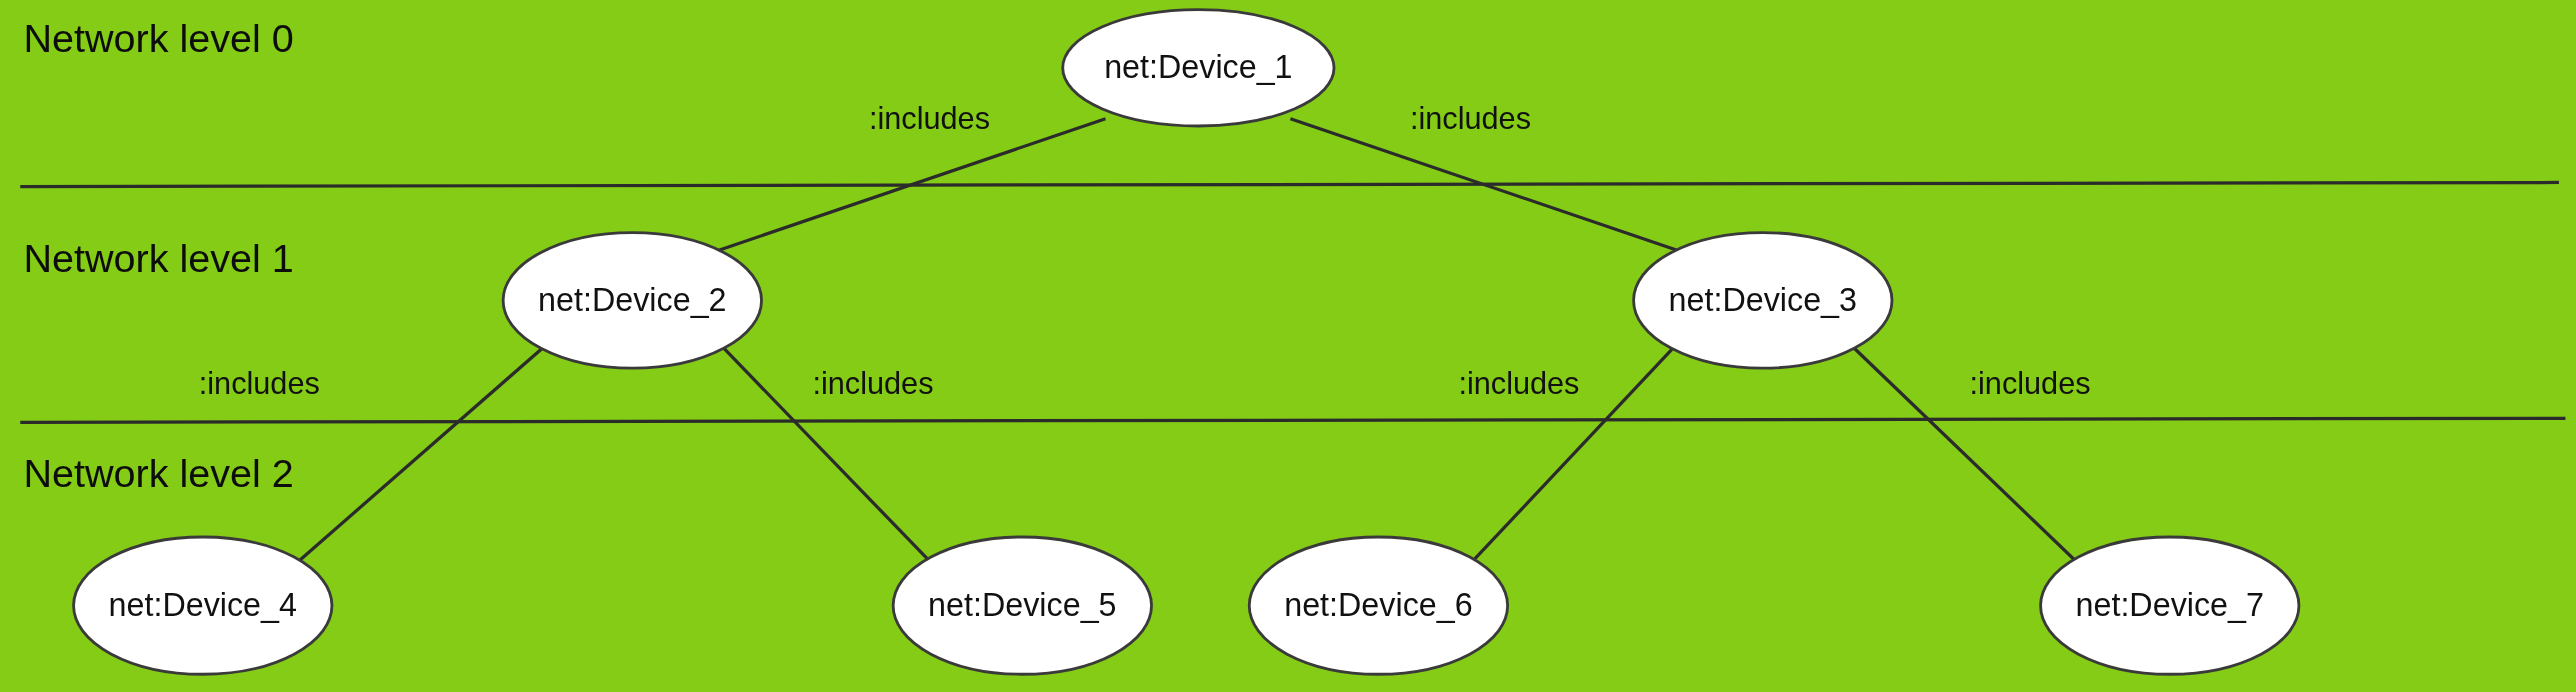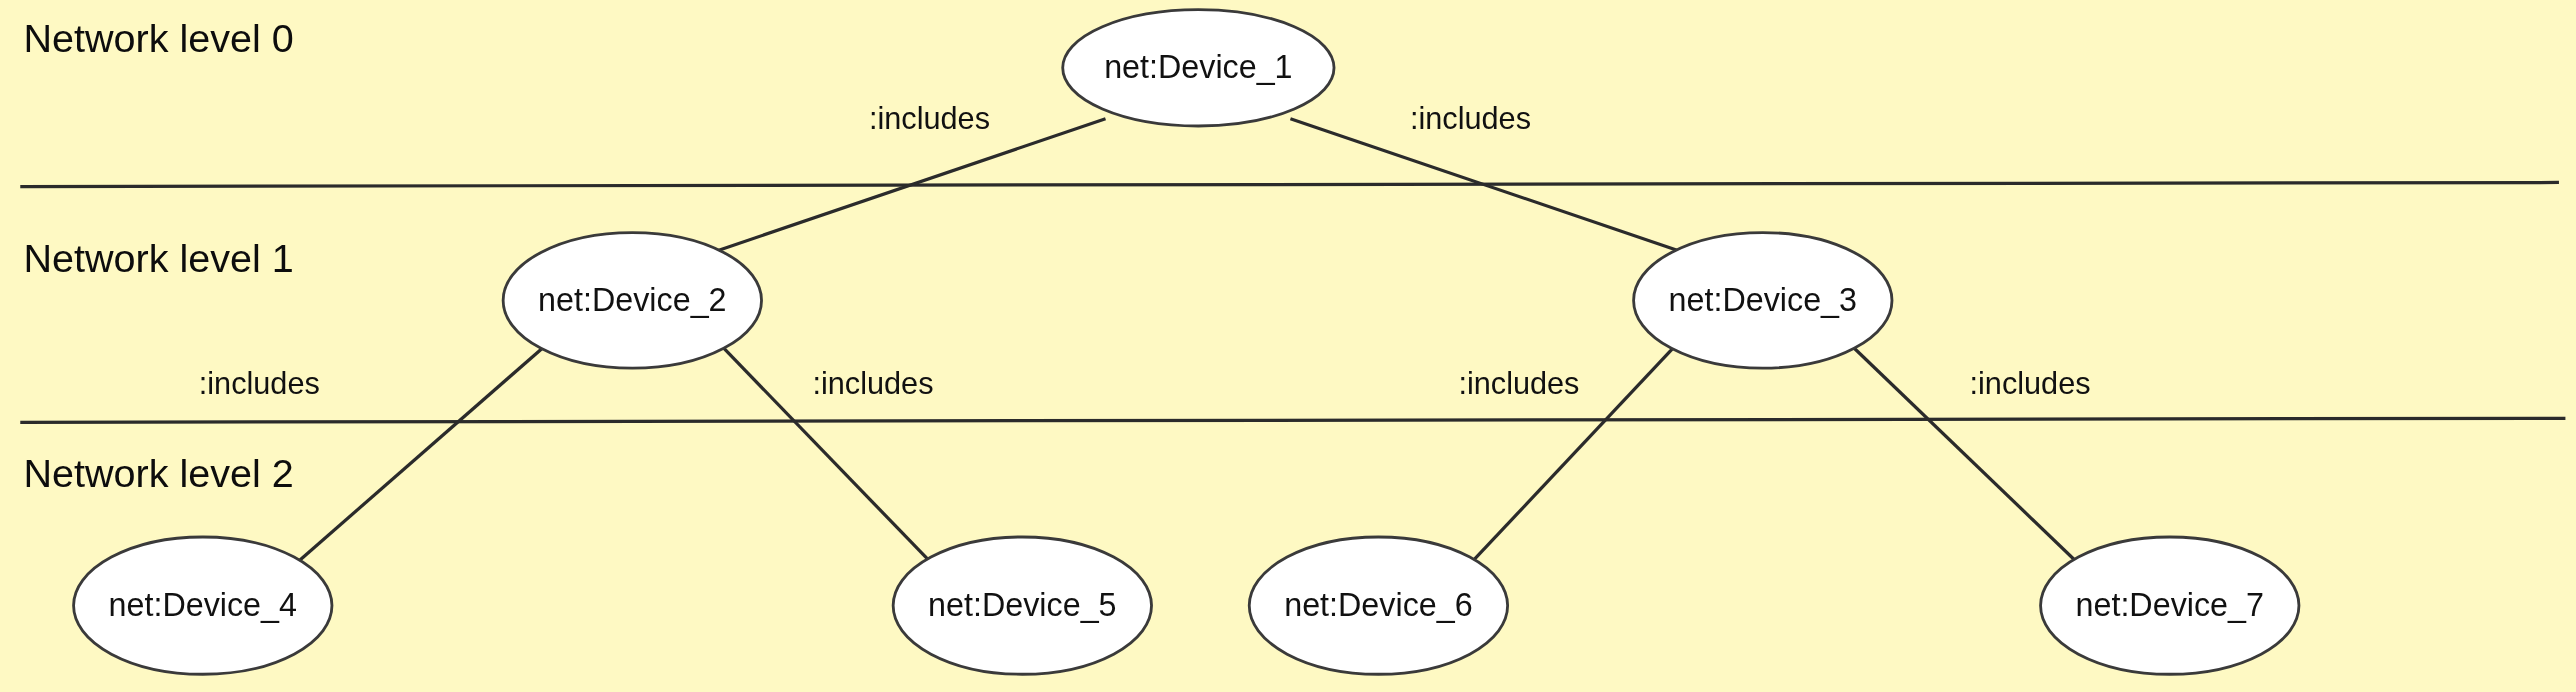--- a/index.html
+++ b/index.html
@@ -7,21 +7,21 @@
     padding: 0;
     background: #ffffff;
   }
   body {
     font-family: "Liberation Sans", sans-serif;
   }
   #diagram-root {
     position: relative;
     width: 2576px;
     height: 692px;
-    background: #fef9c3;
+    background: #84cc16;
     overflow: hidden;
   }
   #diagram-svg {
     position: absolute;
     left: 0;
     top: 0;
     width: 2576px;
     height: 692px;
     display: block;
   }

